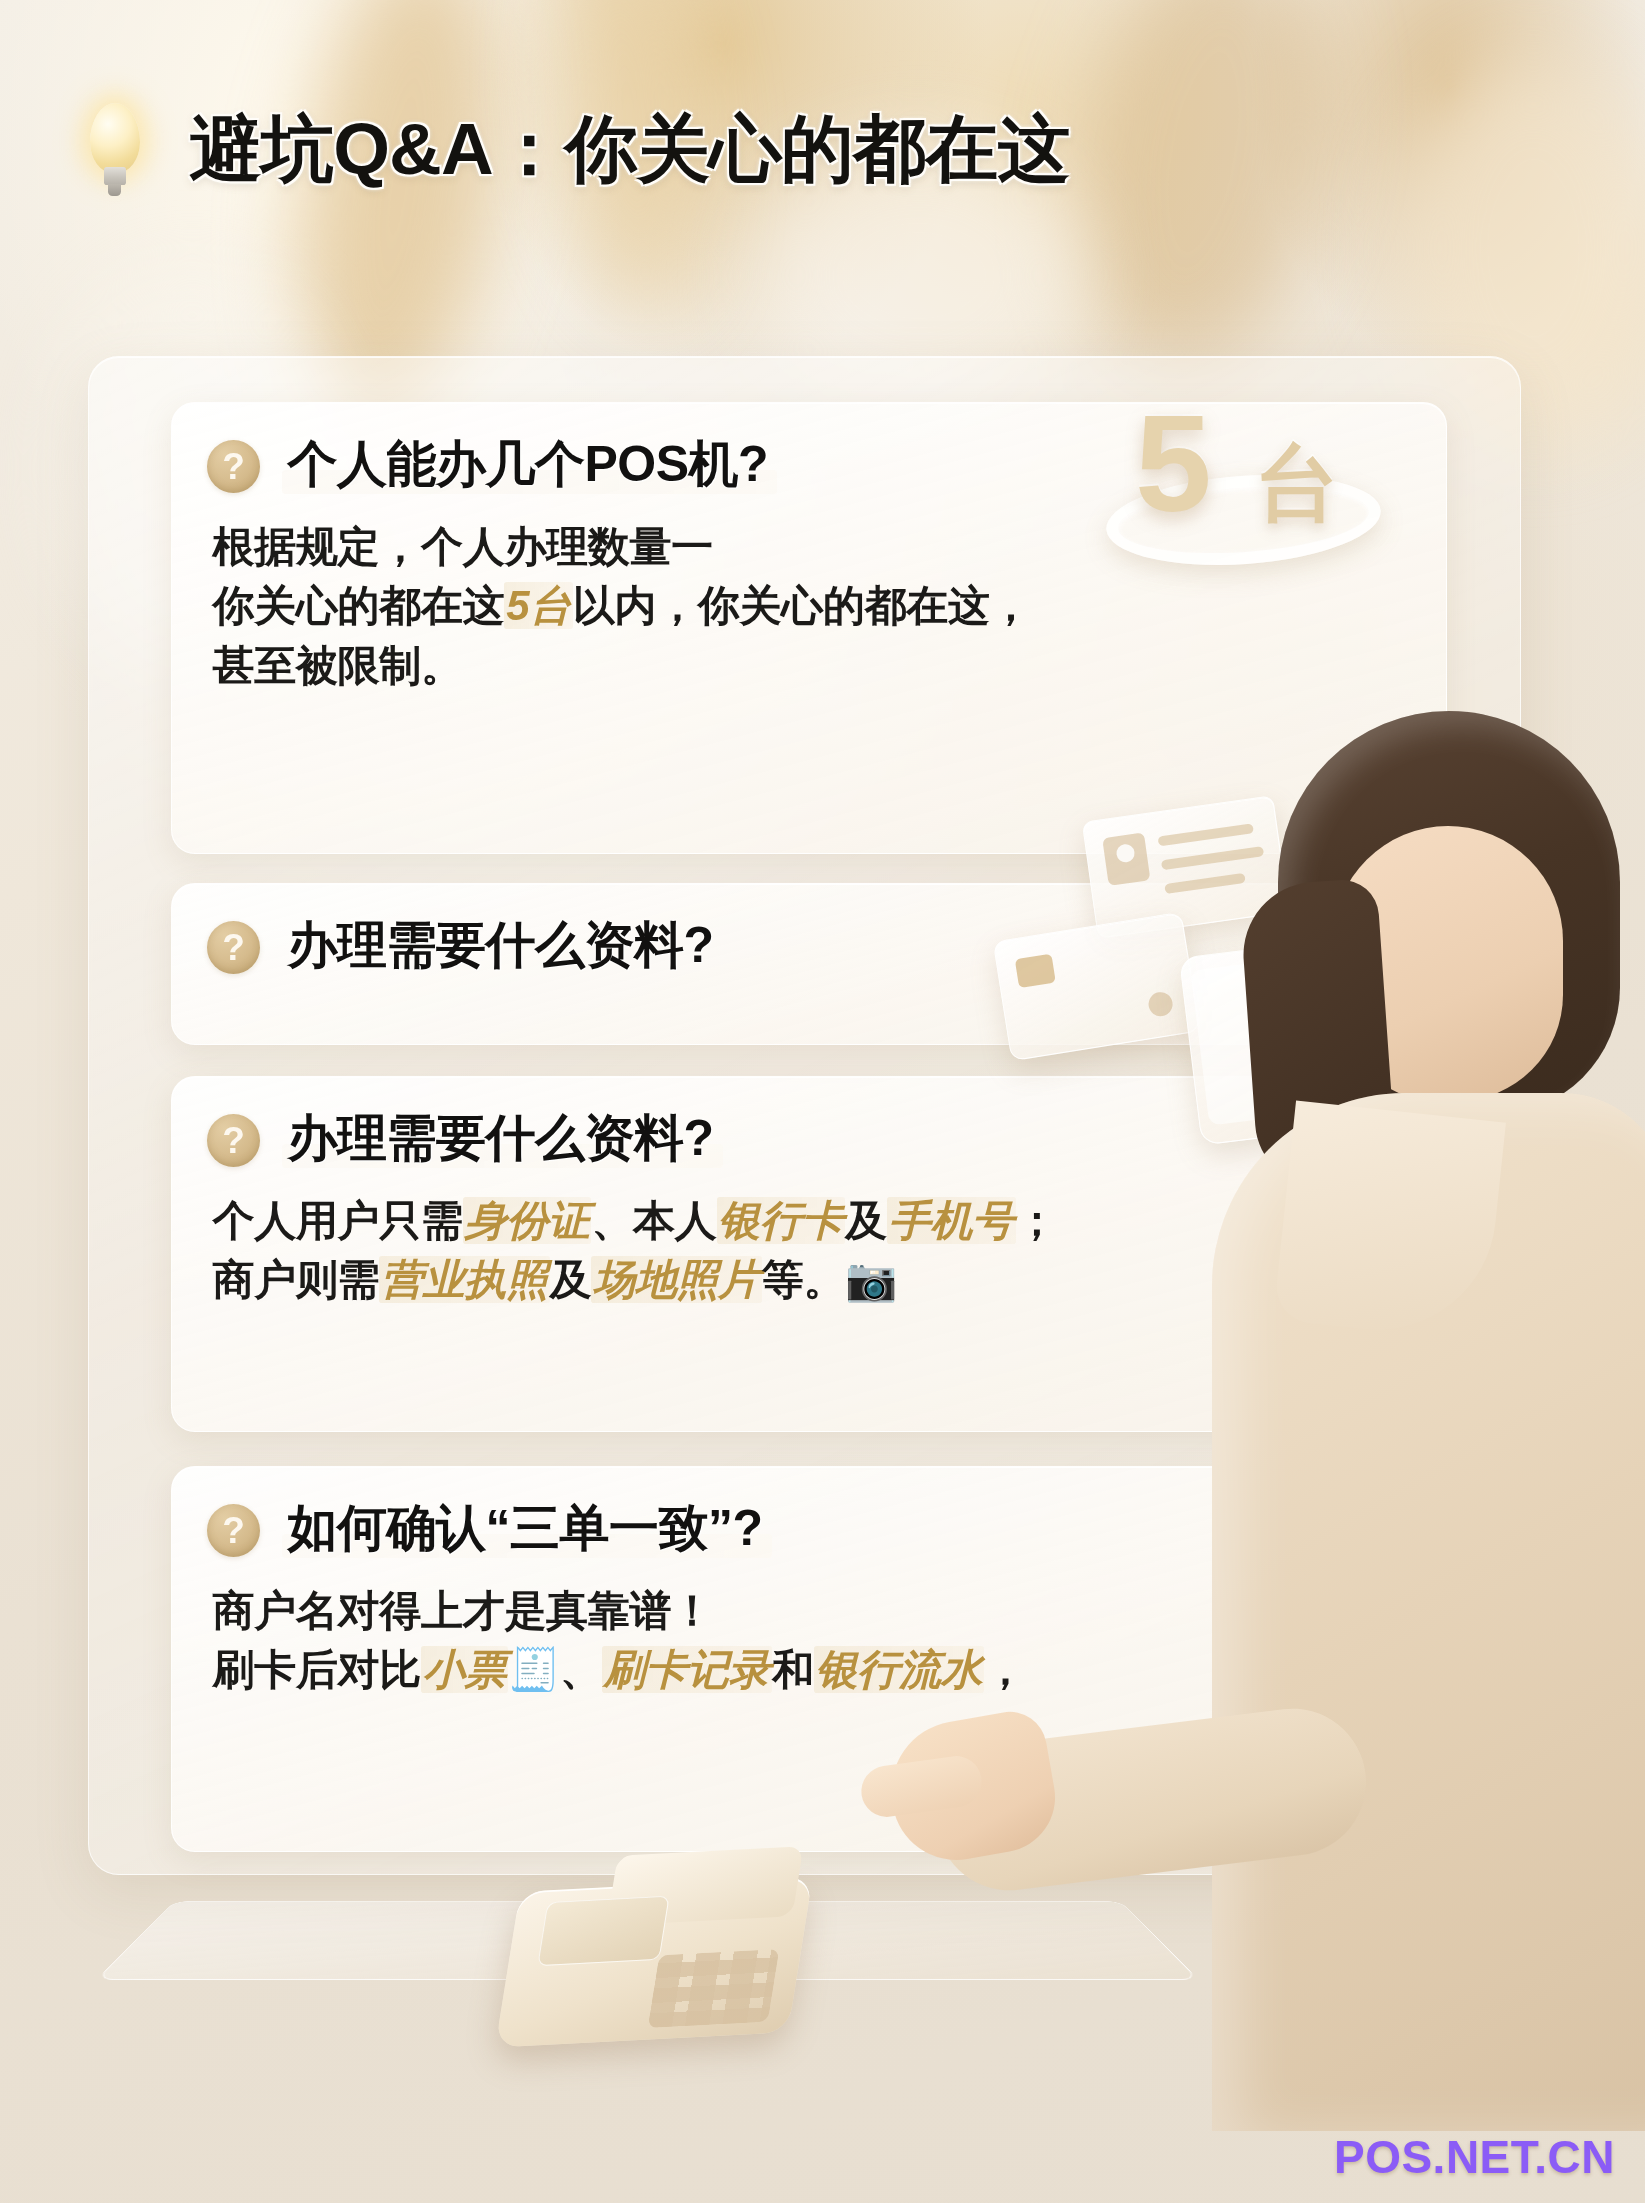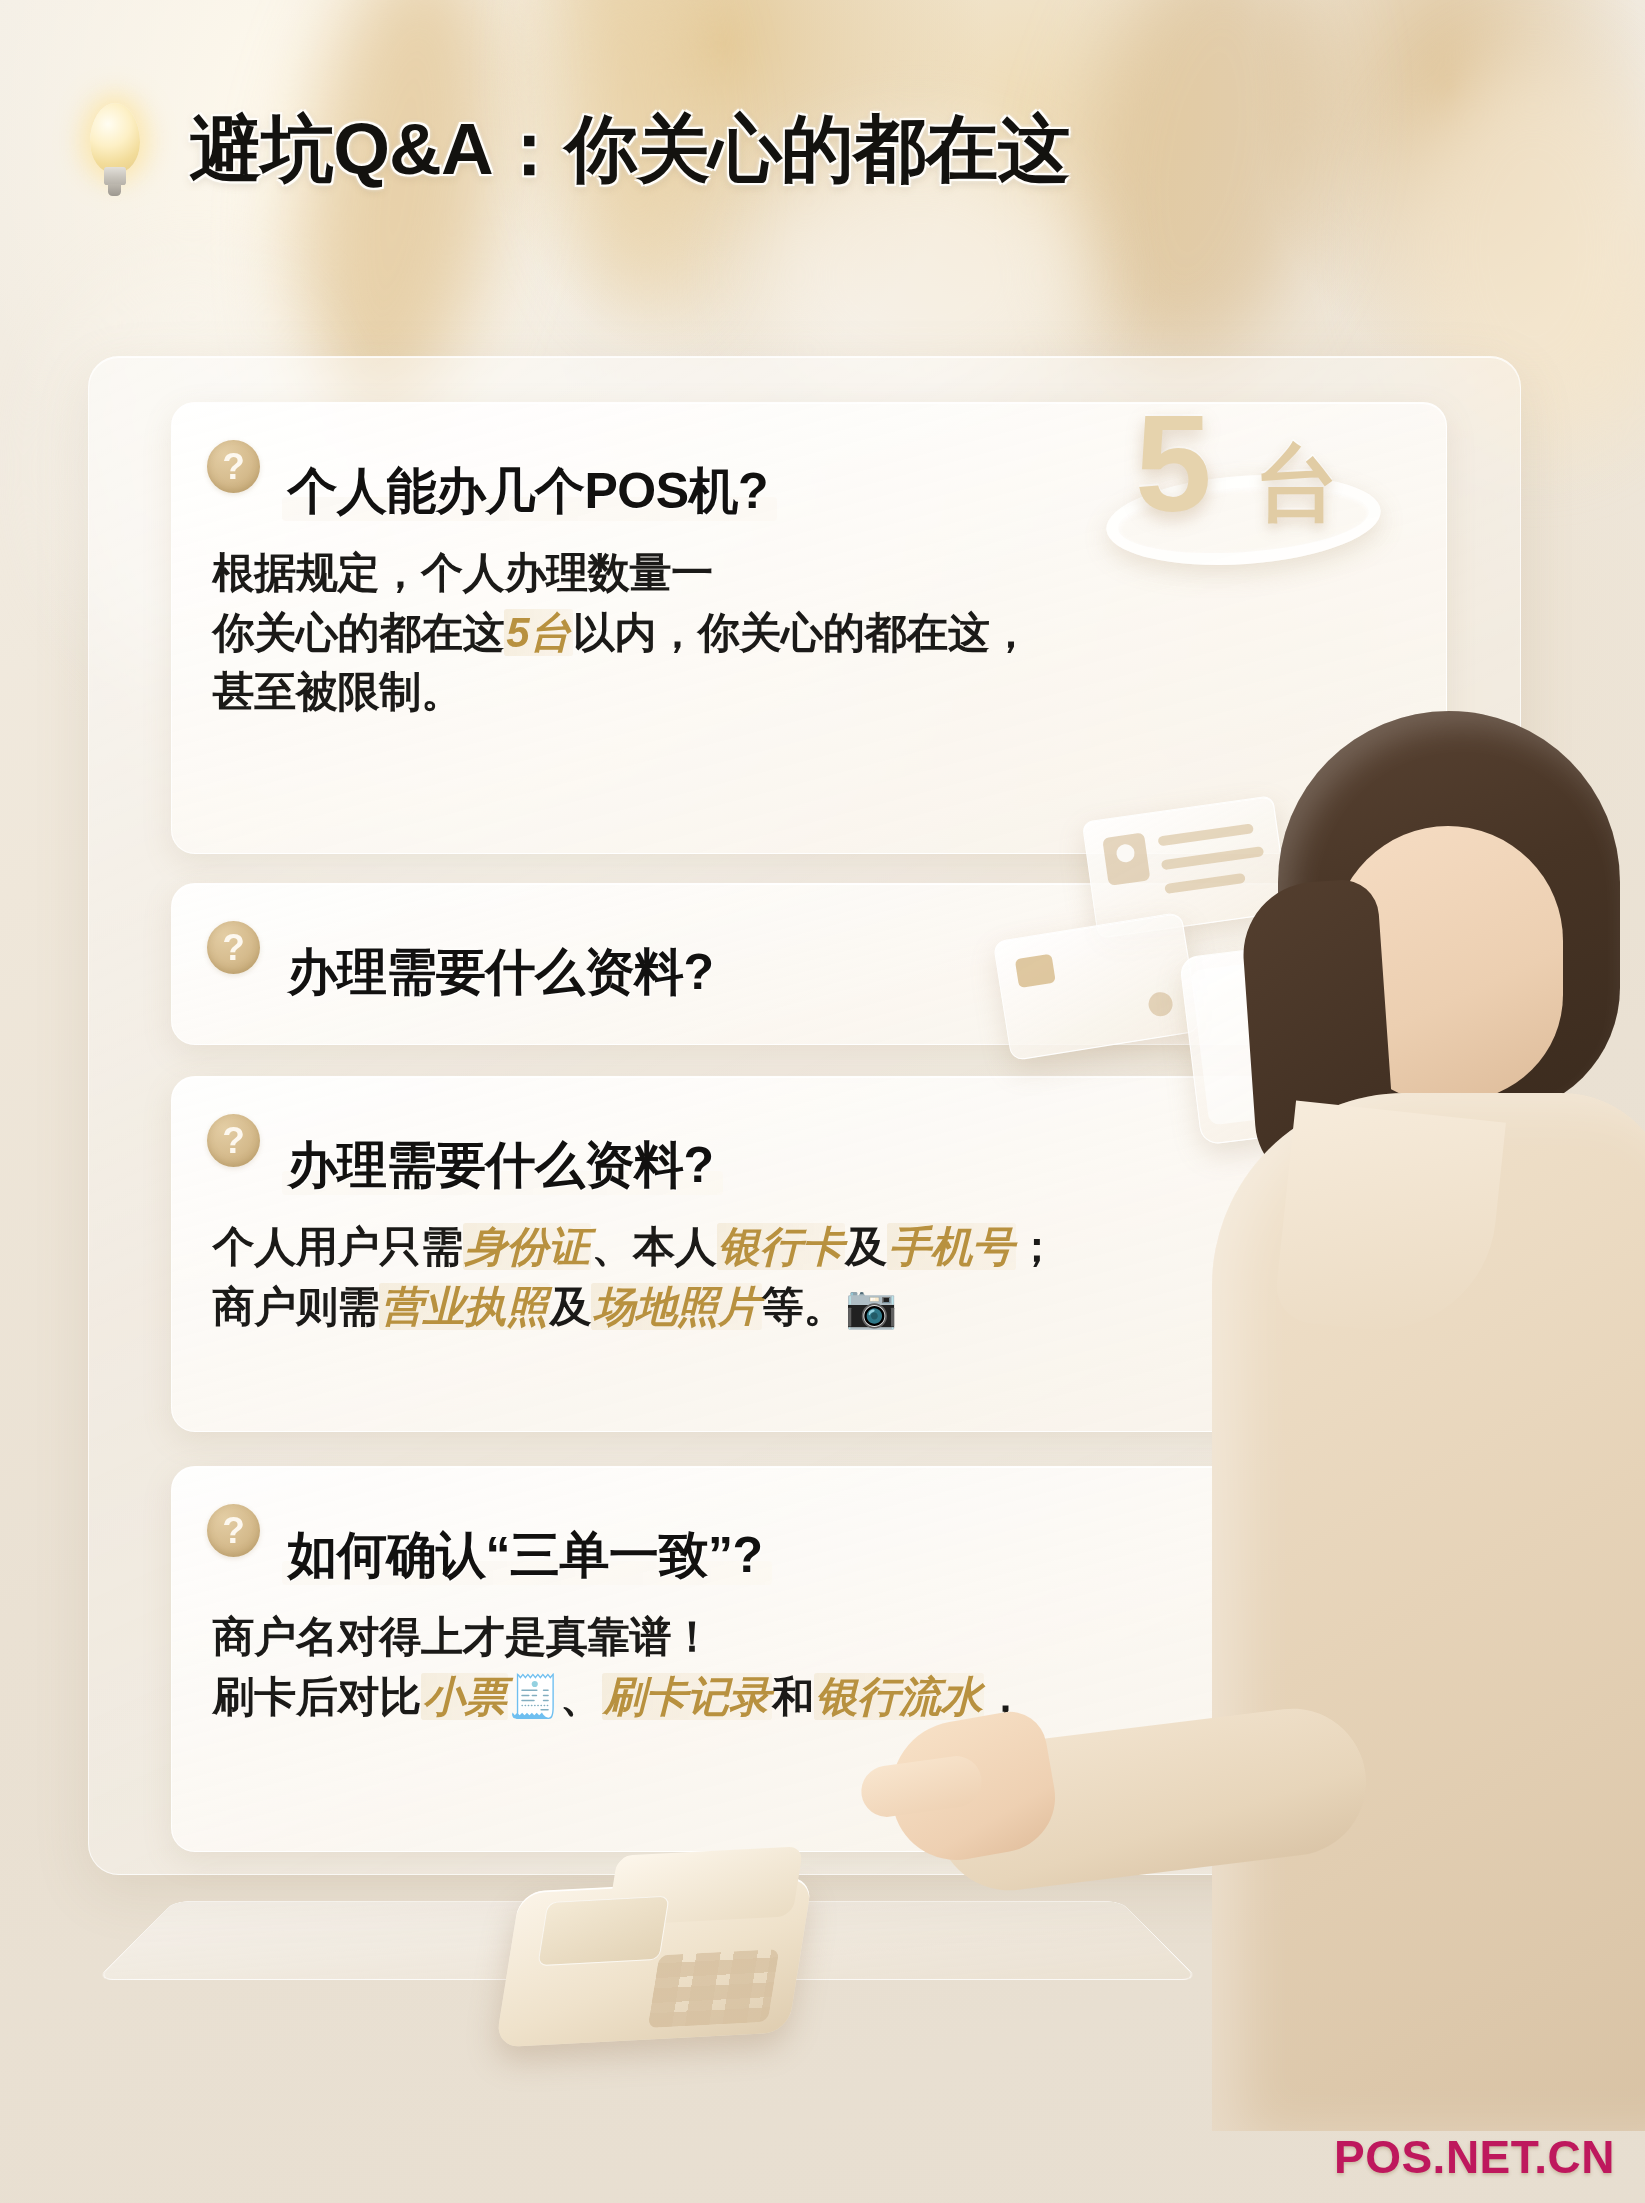--- a/index.html
+++ b/index.html
@@ -160,21 +160,20 @@
   .q-text {
     position: relative;
     font-size: 50px;
     font-weight: 700;
     color: #121110;
     line-height: 1.12;
     letter-spacing: -0.5px;
     padding: 0 5.5px;
     white-space: nowrap;
     text-shadow: 0 0 2.8px rgba(255,255,255,0.9), 0.9px 0.9px 0 rgba(255,255,255,0.85);
-    margin-top: 27px;
   }
   .q-text.banded::after {
     content: "";
     position: absolute;
     left: 0; right: -3.7px;
     bottom: -1.8px;
     height: 24px;
     background: linear-gradient(90deg, rgba(233,214,182,0.92), rgba(238,222,196,0.78));
     border-radius: 3.7px;
     z-index: -1;
@@ -338,21 +337,21 @@
     transform: skewX(-12deg) rotate(-3deg);
   }
 
   
   .watermark {
     position: absolute;
     right: 31px;
     bottom: 20px;
     font-size: 46px;
     font-weight: 700;
-    color: #be185d;
+    color: #8b5cf6;
     letter-spacing: 0.5px;
     z-index: 20;
     text-shadow: 0 1.8px 3.7px rgba(120,90,40,0.28);
   }
 </style>
 </head>
 <body>
 
 <div class="bg"></div>
 <div class="bg-streak streak-a"></div>

